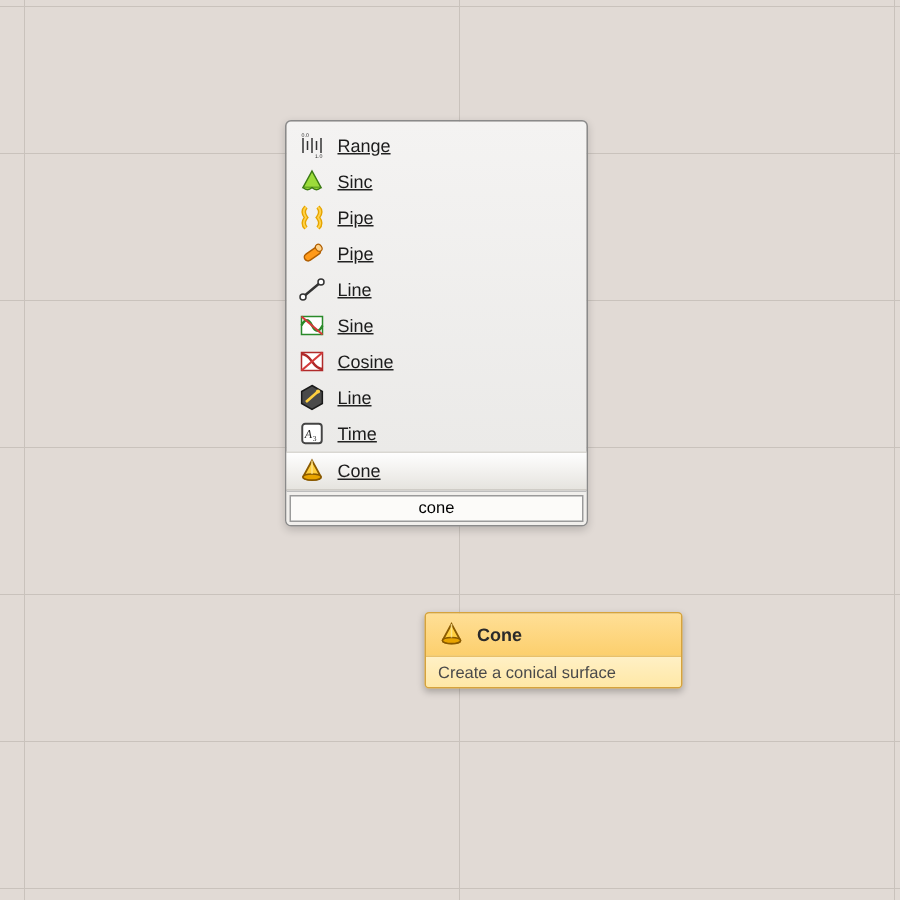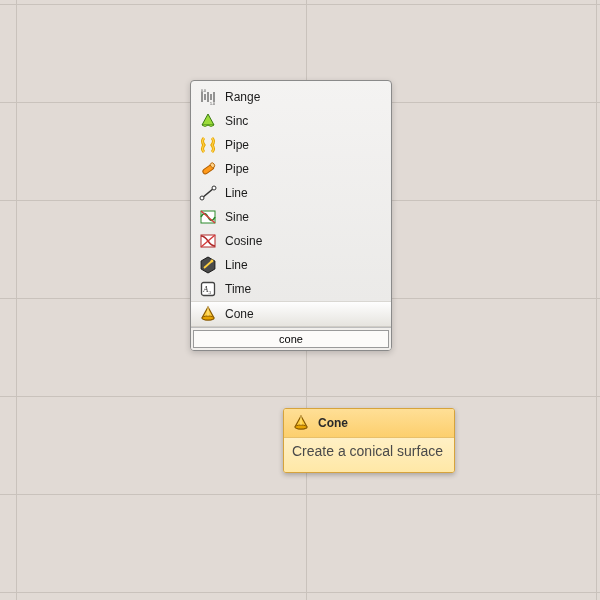--- a/index.html
+++ b/index.html
@@ -33,20 +33,21 @@
     left: 190px;
     top: 80px;
     width: 200px;
     background: linear-gradient(#f4f3f2, #e9e8e6);
     border: 1px solid #8a8a8a;
     border-radius: 4px;
     box-shadow: 0 2px 6px rgba(0,0,0,0.18);
   }
   .list {
     padding: 4px 0 0 0;
+    text-decoration: underline;
   }
   .row {
     display: flex;
     align-items: center;
     height: 24px;
     padding: 0 8px 0 8px;
     gap: 8px;
     cursor: default;
   }
   .row .lbl {
@@ -105,22 +106,22 @@
     padding: 5px 8px;
     background: linear-gradient(#ffdf96, #fccf6d);
     border-bottom: 1px solid #e8c06a;
   }
   .tooltip .tt-head .lbl {
     font-size: 12px;
     font-weight: 600;
     color: #2a2a2a;
   }
   .tooltip .tt-body {
-    padding: 5px 8px 13px;
-    font-size: 14px;
+    padding: 5px 8px 3px;
+    font-size: 11px;
     color: #4a4a4a;
     background: linear-gradient(#fff0c5, #ffe8a6);
   }
 
 </style>
 </head>
 <body>
 
 <div class="grid"></div>
 

